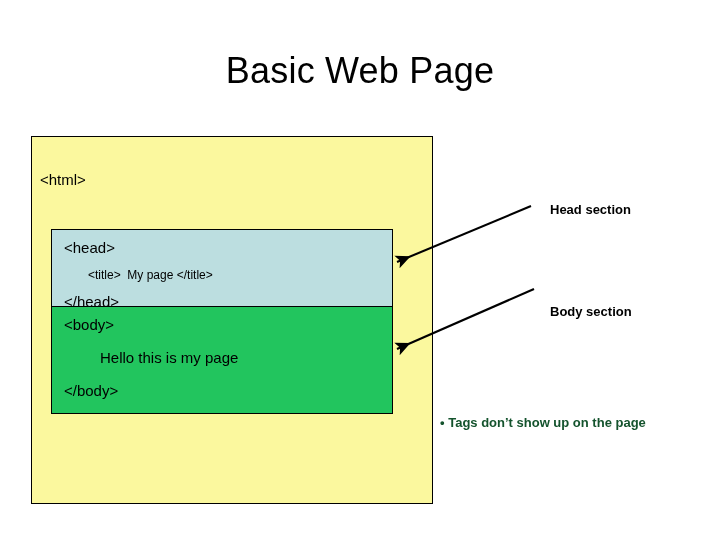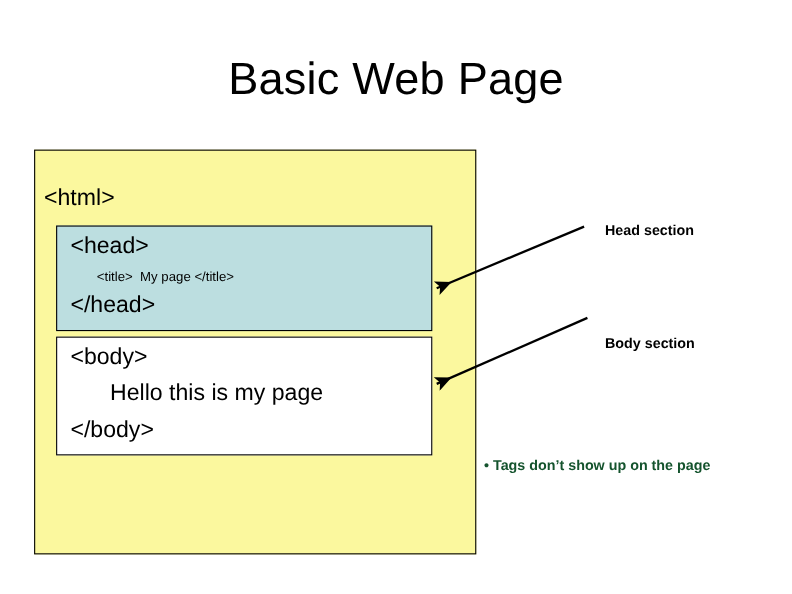--- a/index.html
+++ b/index.html
@@ -16,21 +16,21 @@
     color: #000000;
   }
 
   
   #slide-title {
     position: absolute;
     left: 0;
     top: 52px;
     width: 720px;
     text-align: center;
-    font-size: 41px;
+    font-size: 36px;
     line-height: 38px;
     font-weight: normal;
     letter-spacing: 0.2px;
     color: #000000;
     white-space: pre;
   }
 
   
   #html-box {
     position: absolute;
@@ -40,21 +40,21 @@
     height: 368px;
     background: #FBF89E;
     border: 1px solid #000000;
     box-sizing: border-box;
   }
 
   
   .code-line {
     position: absolute;
     font-family: "Liberation Sans", sans-serif;
-    font-size: 21px;
+    font-size: 15px;
     line-height: 24px;
     color: #000000;
     white-space: pre;
   }
 
   
   #line-html-open {
     left: 8px;
     top: 31px;
   }
@@ -160,27 +160,27 @@
 </style>
 </head>
 <body style="background: rgb(255, 255, 255);">
 
 <div id="slide-title">Basic Web Page</div>
 
 <div id="html-box" style="background: rgb(251, 248, 158); border-color: rgb(0, 0, 0);">
 
   <div class="code-line" id="line-html-open">&lt;html&gt;</div>
 
-  <div id="head-box" style="background: rgb(188, 222, 224); border-color: rgb(0, 0, 0);">
+  <div id="head-box" style="background: rgb(188, 222, 224); border-color: rgb(0, 0, 0); margin-top: 24px;">
     <div class="code-line" id="line-head-open">&lt;head&gt;</div>
     <div class="code-line" id="line-title">&lt;title&gt;  My page &lt;/title&gt;</div>
     <div class="code-line" id="line-head-close">&lt;/head&gt;</div>
   </div>
 
-  <div id="body-box" style="background: #ffffff; border-color: rgb(0, 0, 0);">
+  <div id="body-box" style="background: #22c55e; border-color: rgb(0, 0, 0);">
     <div class="code-line" id="line-body-open">&lt;body&gt;</div>
     <div class="code-line" id="line-body-text">Hello this is my page</div>
     <div class="code-line" id="line-body-close">&lt;/body&gt;</div>
   </div>
 
 </div>
 
 <div class="callout-label" id="label-head-section">Head section</div>
 
 <div class="callout-label" id="label-body-section">Body section</div>

